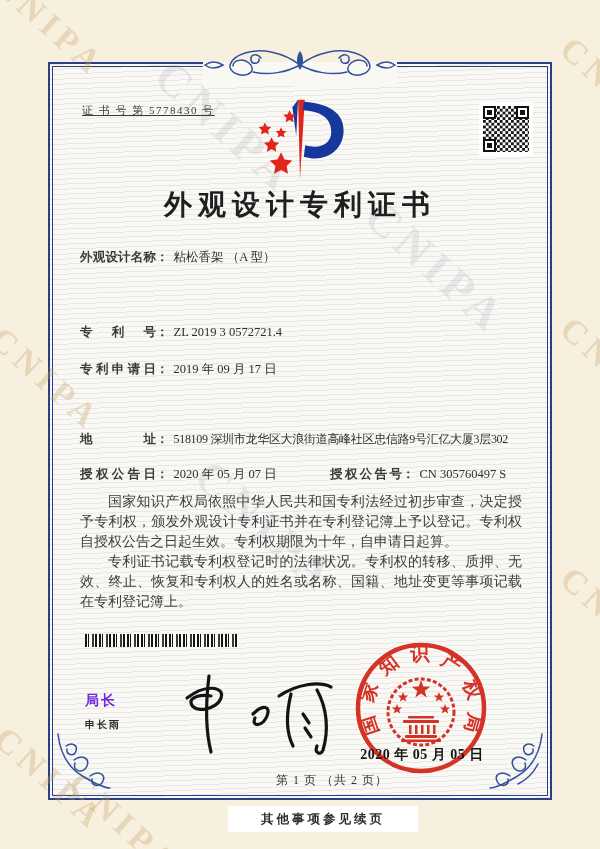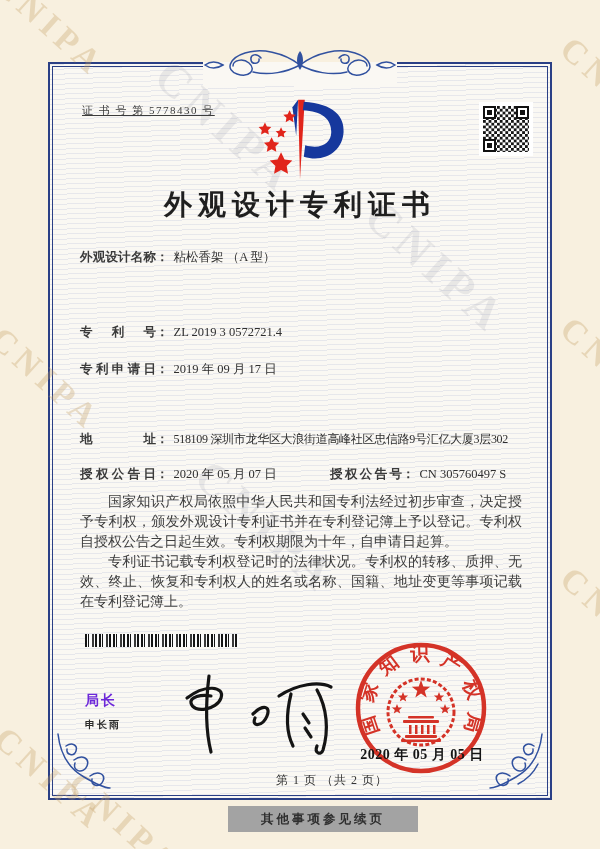--- a/index.html
+++ b/index.html
@@ -84,21 +84,21 @@
   
   .seal{position:absolute;left:353px;top:640px;width:136px;height:136px;z-index:9;opacity:.95;}
   .seal-date{
     position:absolute;left:347px;top:746px;width:150px;z-index:10;
     text-align:center;font-size:14px;font-weight:bold;color:#141414;letter-spacing:0.5px;white-space:nowrap;
   }
   
   .page-num{position:absolute;left:48px;top:772px;width:504px;z-index:7;text-align:center;font-size:12px;color:#333;letter-spacing:1px;margin-left:32px;}
   .note-box{
     position:absolute;left:228px;top:806px;width:190px;height:26px;z-index:7;
-    background:#a3a3a3;display:flex;align-items:center;justify-content:center;
+    background:#ffffff;display:flex;align-items:center;justify-content:center;
     font-size:12.5px;font-weight:bold;letter-spacing:3px;color:#2f2f2f;
   }
 </style>
 </head>
 <body>
 
 <div class="page">
 
   <div class="wm wm-tan" style="left:-18px;top:6px;">CNIPA</div>
   <div class="wm wm-tan" style="left:548px;top:70px;">CNIPA</div>

